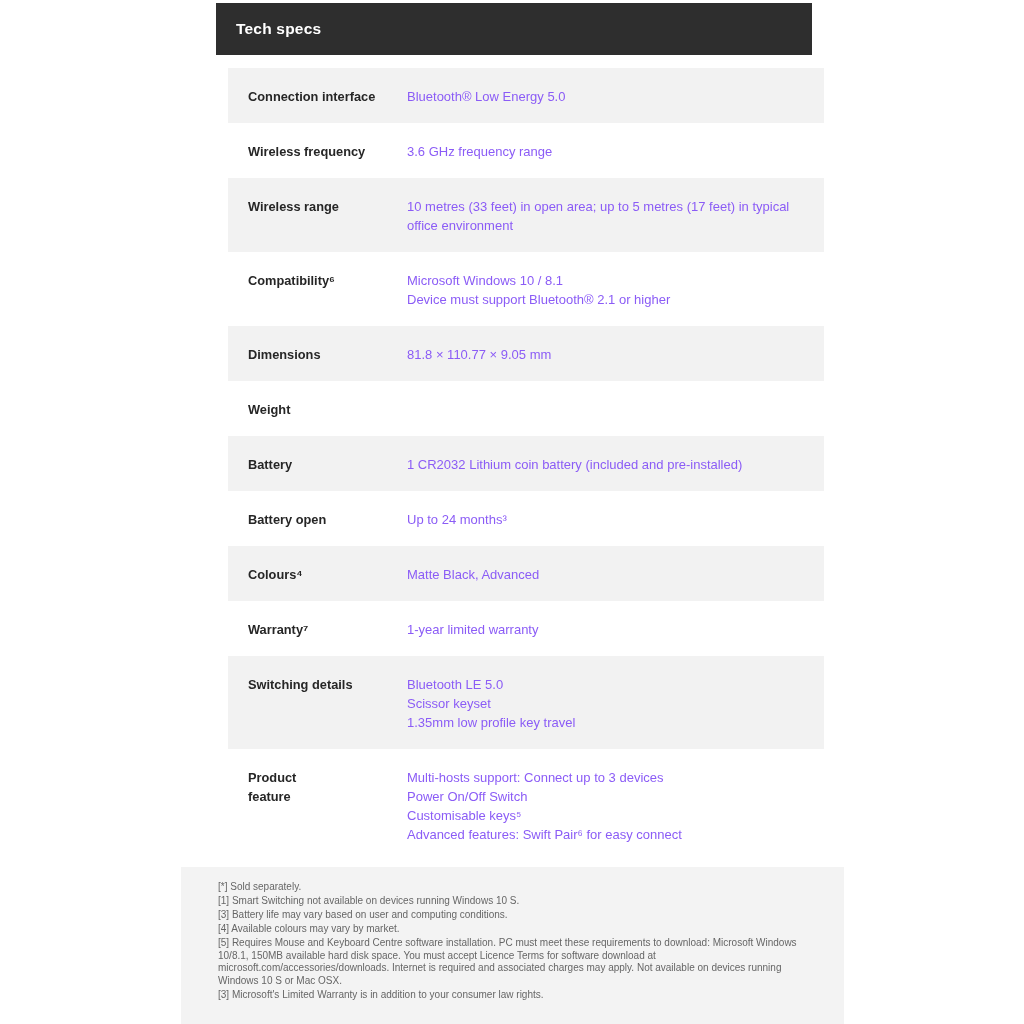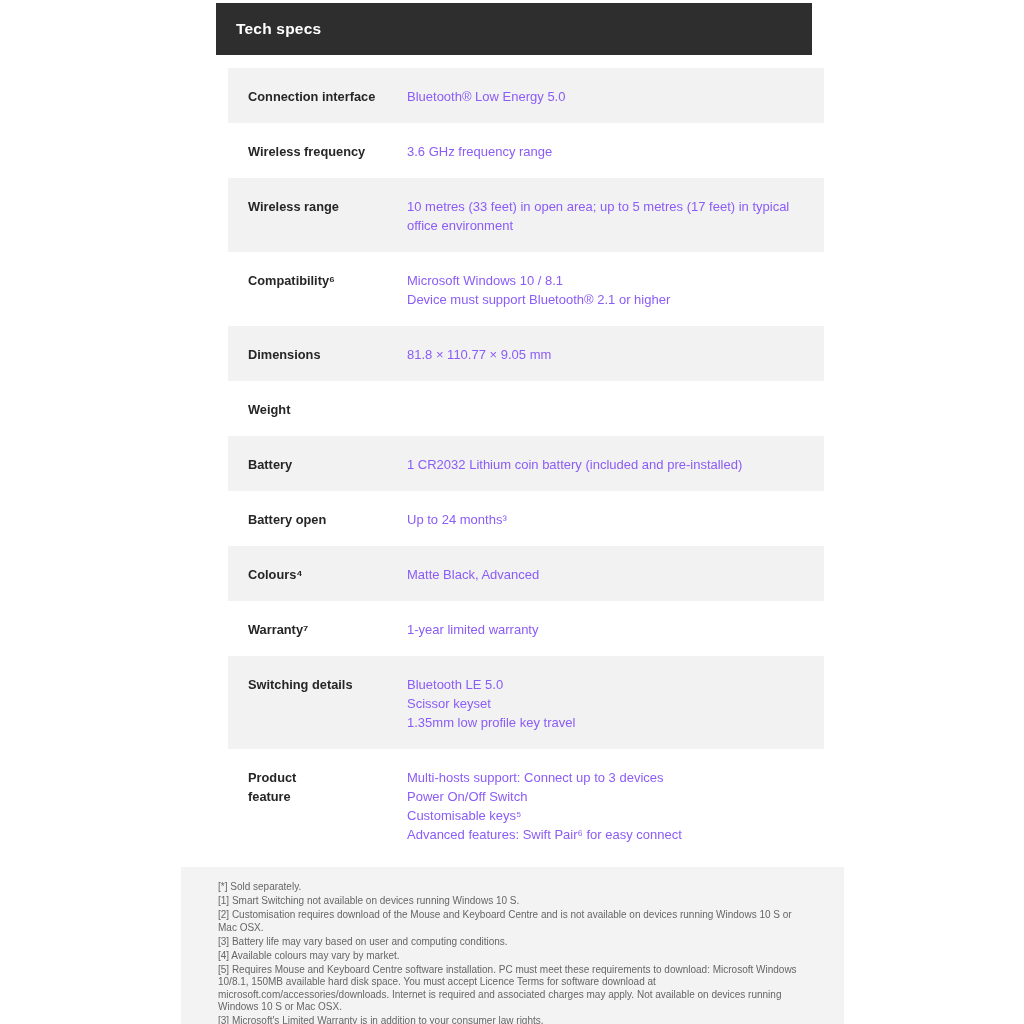--- a/index.html
+++ b/index.html
@@ -171,21 +171,20 @@
   <div class="value-line">Advanced features: Swift Pair⁶ for easy connect</div>
 </div>
   </div>
 </main>
 
   <footer class="footnotes" id="footnotes">
   <div class="footnote">[*] Sold separately.</div>
 
   <div class="footnote">[1] Smart Switching not available on devices running Windows 10 S.</div>
 
-  <div class="footnote">[2] Customisation requires download of the Mouse and Keyboard Centre and is not available on devices running Windows 10 S or Mac OSX.</div>
 
   <div class="footnote">[3] Battery life may vary based on user and computing conditions.</div>
 
   <div class="footnote">[4] Available colours may vary by market.</div>
 
   <div class="footnote">[5] Requires Mouse and Keyboard Centre software installation. PC must meet these requirements to download: Microsoft Windows 10/8.1, 150MB available hard disk space. You must accept Licence Terms for software download at microsoft.com/accessories/downloads. Internet is required and associated charges may apply. Not available on devices running Windows 10 S or Mac OSX.</div>
 
 
   <div class="footnote">[3] Microsoft's Limited Warranty is in addition to your consumer law rights.</div>
 </footer>

